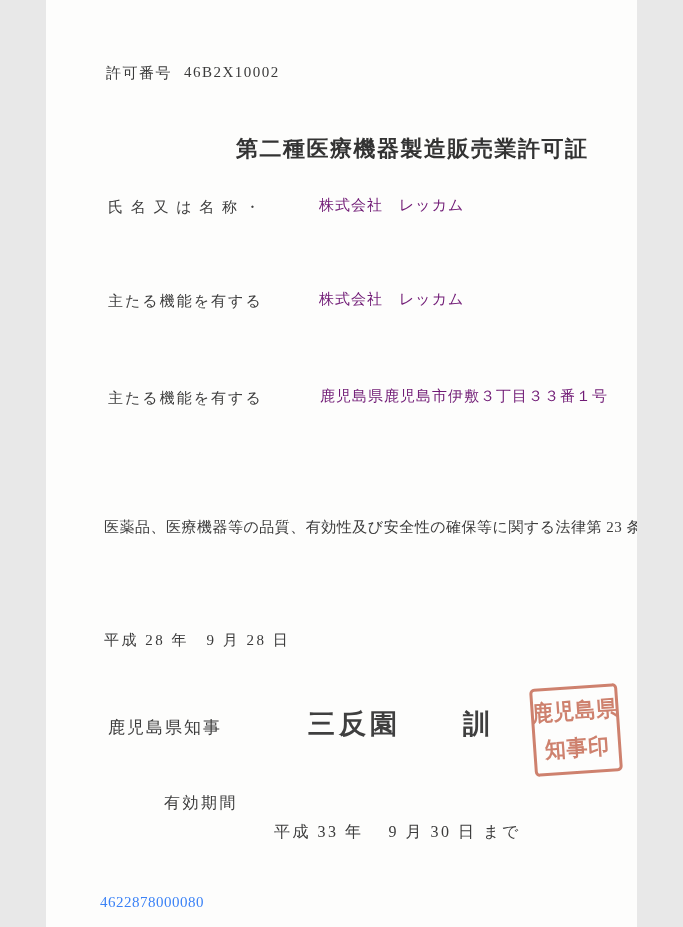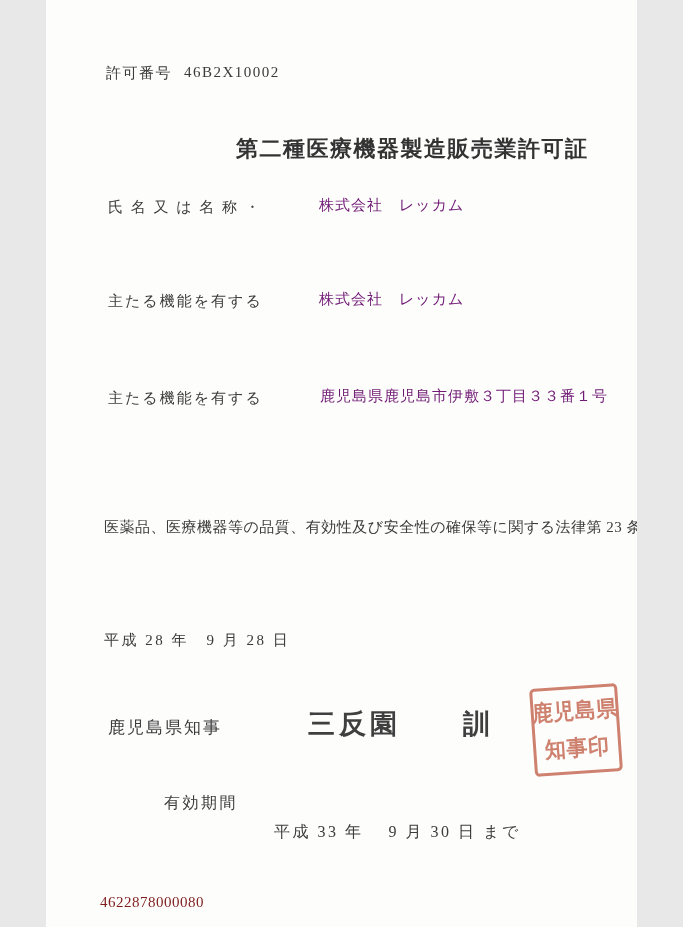--- a/index.html
+++ b/index.html
@@ -107,21 +107,21 @@
     letter-spacing: 2.5px;
     color: #3c3c3c;
   }
   .validity-1 { left: 118px; top: 793px; display: flex; gap: 20px; justify-content: flex-end; }
   .validity-2 { left: 188px; top: 822px; margin-left: 40px; }
 
   .footer-number {
     left: 54px; top: 894px;
     font-size: 15px;
     letter-spacing: 0.5px;
-    color: #7f1d1d;
+    color: #3b82f6;
   }
 </style>
 </head>
 <body>
 
 <div class="page">
 
   <div class="abs permit-line">
     <span>許可番号</span>
     <span>46B2X10002</span>

